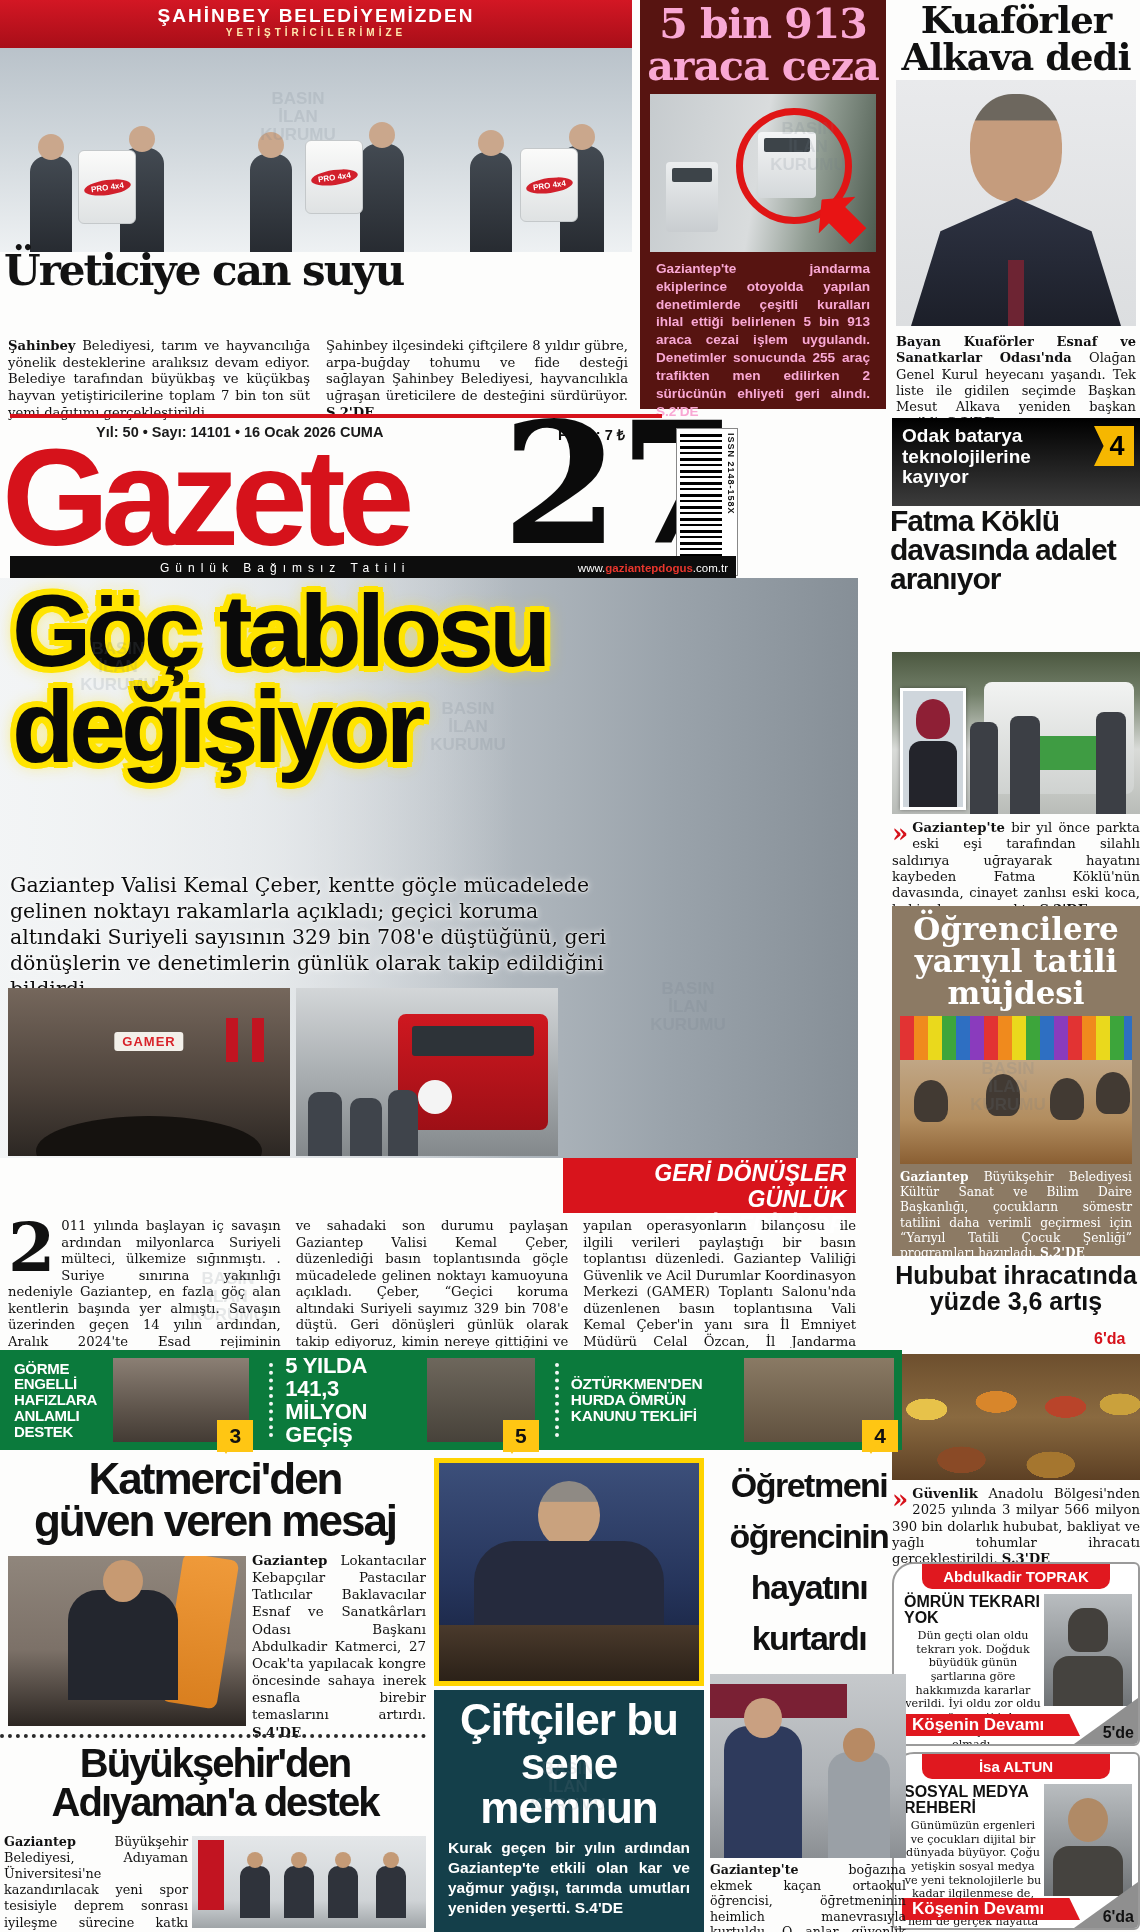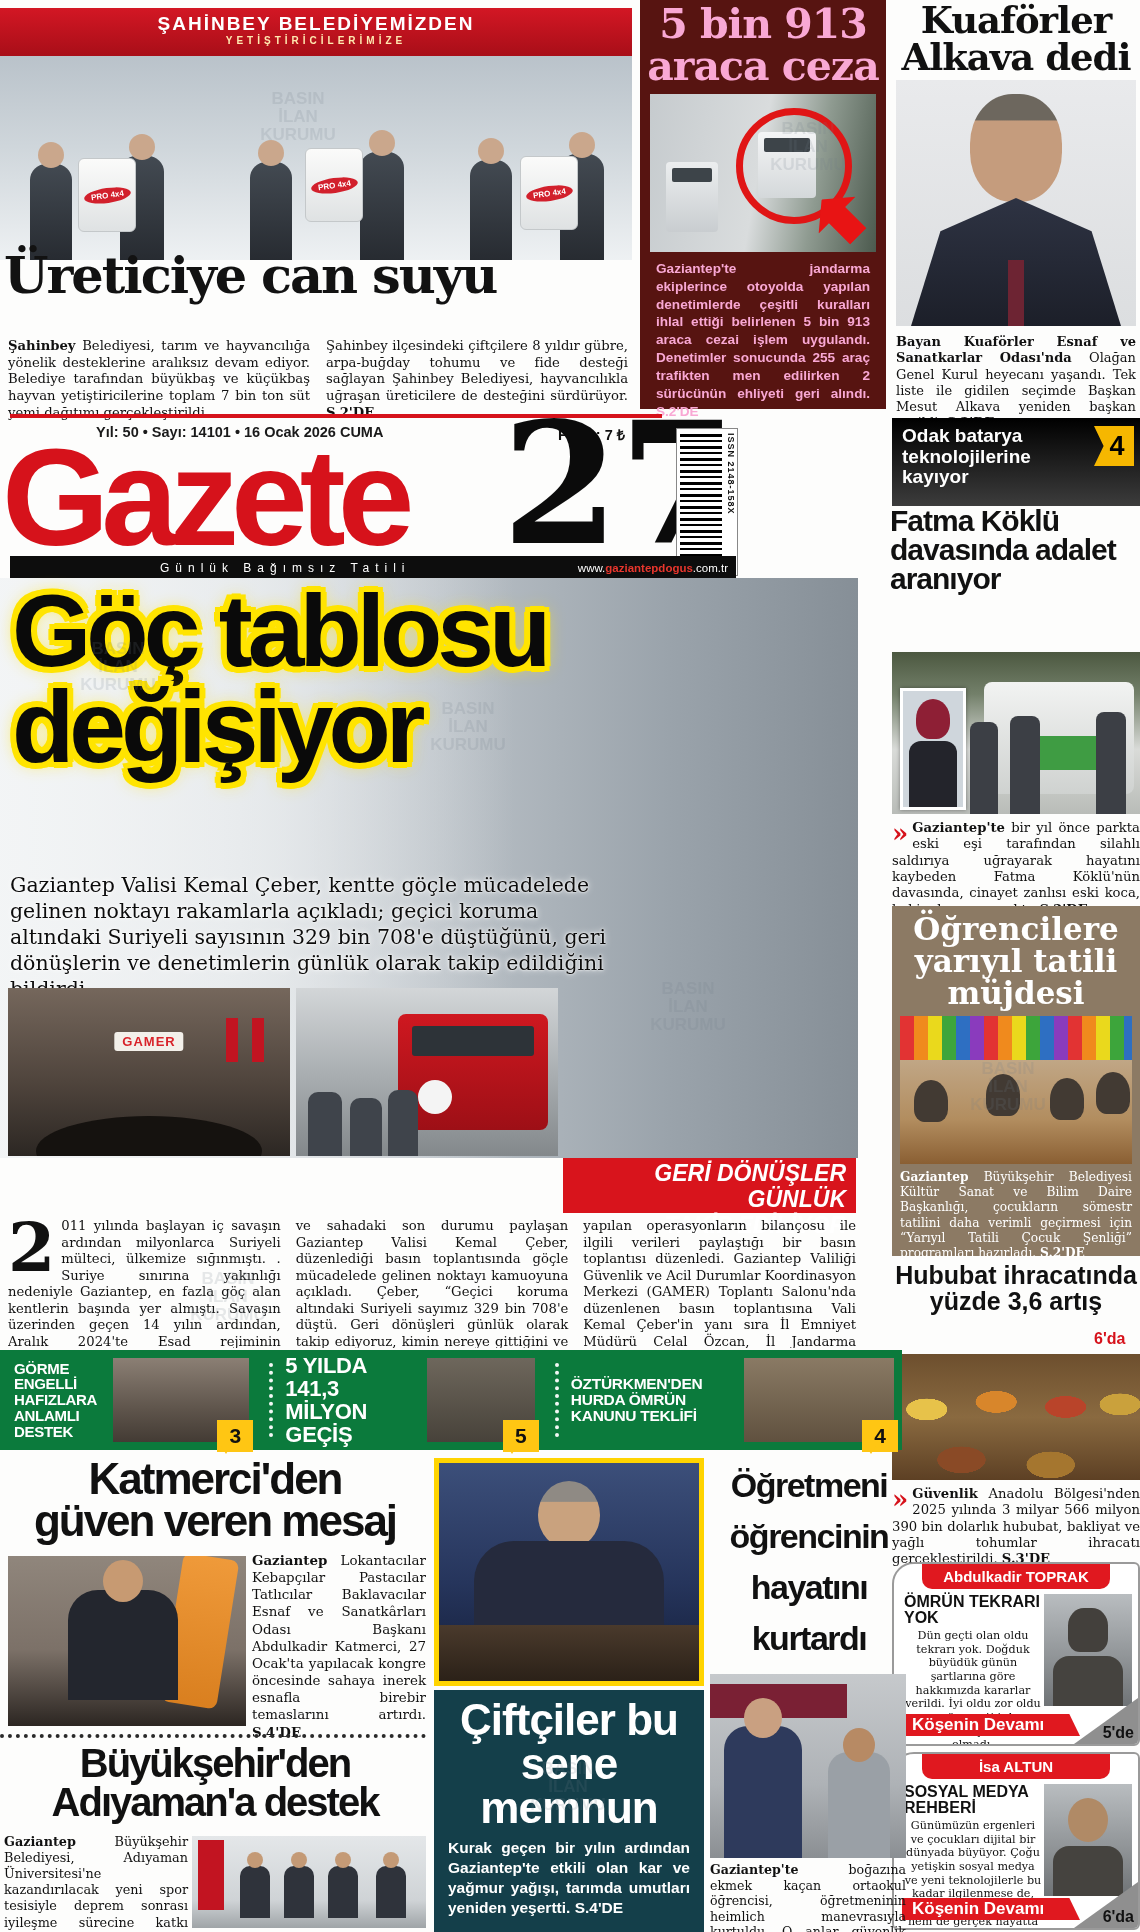--- a/index.html
+++ b/index.html
@@ -6,30 +6,30 @@
   #page{position:relative;width:1140px;height:1932px;background:#fdfdfc;margin:0 auto;
         font-family:"Liberation Sans",sans-serif;color:#111;overflow:hidden;}
   .abs{position:absolute;}
   p{margin:0;}
   b{font-weight:bold;}
   .just{text-align:justify;}
   .wm{position:absolute;width:96px;color:rgba(110,122,134,.17);font-weight:bold;font-size:17px;
       line-height:1.05;text-align:center;pointer-events:none;z-index:9;}
 
   
-  .tl-photo{left:0;top:8px;width:632px;height:252px;background:linear-gradient(180deg,#aeb8c1 0%,#cfd6db 55%,#eef1f3 100%);overflow:hidden;}
+  .tl-photo{left:0;top:0;width:632px;height:252px;background:linear-gradient(180deg,#aeb8c1 0%,#cfd6db 55%,#eef1f3 100%);overflow:hidden;}
   .tl-banner{position:absolute;left:0;top:0;width:100%;height:48px;background:linear-gradient(180deg,#d31724,#a80e18);color:#fff;text-align:center;}
   .tl-banner .b1{font-weight:900;font-size:19px;letter-spacing:2px;padding-top:5px;}
   .tl-banner .b2{font-weight:bold;font-size:10px;letter-spacing:4px;color:#ffe9b0;}
   .fig{position:absolute;bottom:0;background:linear-gradient(180deg,#434a52,#272b31);border-radius:16px 16px 0 0;}
   .fig::before{content:"";position:absolute;left:50%;top:-22px;transform:translateX(-50%);width:26px;height:26px;border-radius:50%;background:#caa78c;}
   .sack{position:absolute;width:56px;height:72px;background:linear-gradient(180deg,#fbfbfa,#dfe2e3);border:1px solid #c4c8ca;border-radius:6px;display:flex;align-items:center;justify-content:center;}
   .sack-oval{background:#d2202c;color:#fff;font-weight:900;font-size:8px;padding:3px 7px;border-radius:50%;transform:rotate(-8deg);}
   .tl-head{left:4px;top:250px;width:626px;margin:0;font-family:"DejaVu Serif",serif;font-weight:bold;
-           font-size:51px;letter-spacing:-2px;line-height:1.0;color:#121212;}
+           font-size:42px;letter-spacing:-2px;line-height:1.0;color:#121212;}
   .tl-cols{left:8px;top:338px;width:620px;display:flex;gap:16px;font-family:"DejaVu Serif",serif;font-size:13.2px;line-height:1.26;}
   .tl-cols p{flex:1;}
 
   
   .tm{left:640px;top:0;width:246px;height:409px;background:#571411;color:#f9a8d4;}
   .tm-head{margin:4px 0 2px;text-align:center;font-family:"DejaVu Serif",serif;font-weight:bold;font-size:41px;line-height:1.02;letter-spacing:-1px;}
   .tm-photo{position:relative;margin:6px 10px;height:158px;background:linear-gradient(100deg,#c6cbce 0%,#d9dcdd 48%,#8f9b91 72%,#4c5a4e 100%);overflow:hidden;}
   .truck{position:absolute;border-radius:4px;}
   .t1{left:16px;top:68px;width:52px;height:70px;background:linear-gradient(180deg,#eceeef,#c9cdd0);}
   .t2{left:108px;top:38px;width:58px;height:66px;background:linear-gradient(180deg,#f4f5f6,#d4d8da);}

